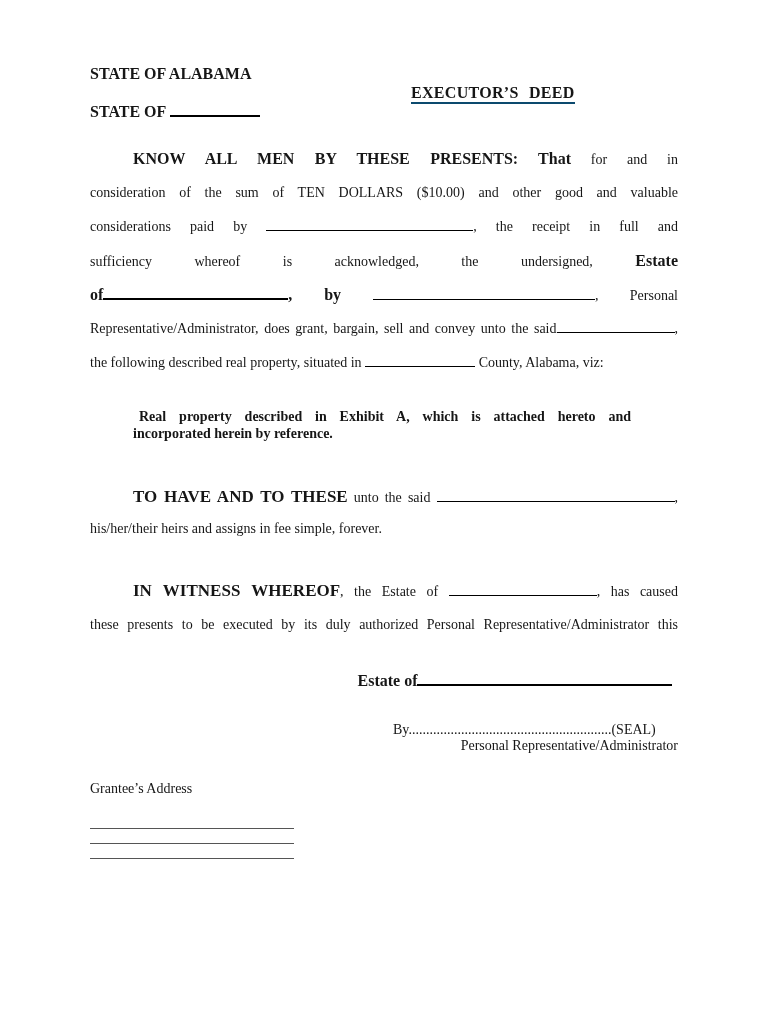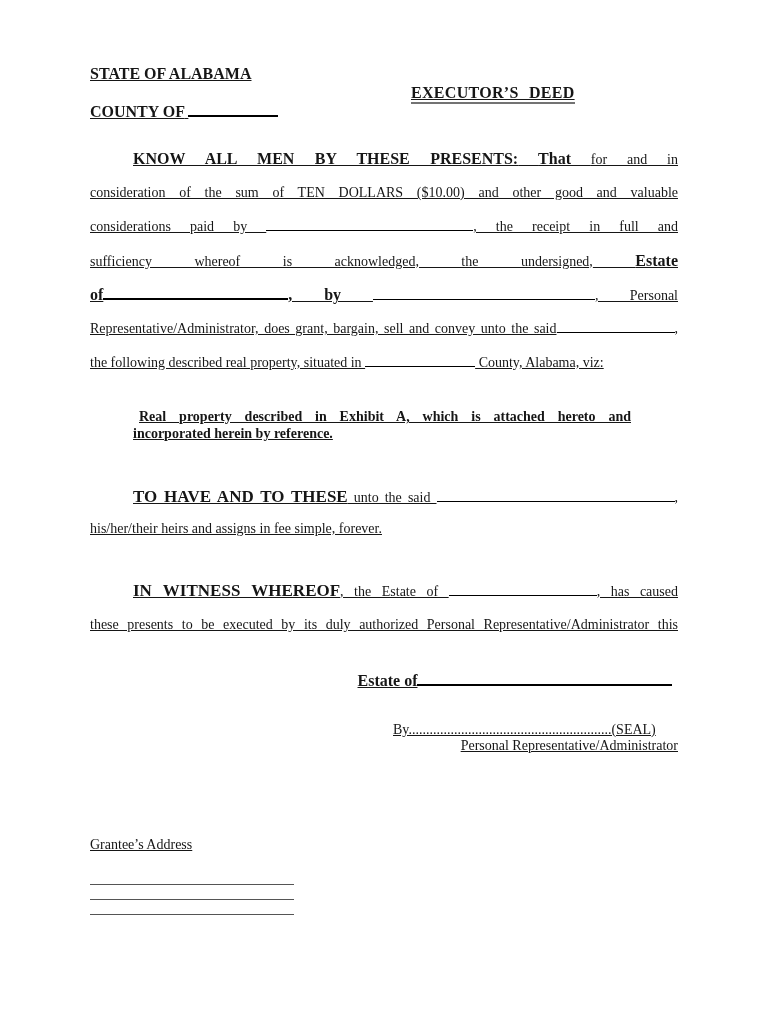--- a/index.html
+++ b/index.html
@@ -4,25 +4,25 @@
 <style>
   html,body{margin:0;padding:0;background:#fff;}
   .page{
     position:relative;
     width:768px;height:1024px;
     background:#ffffff;
     font-family:"Liberation Serif", serif;
     color:#161616;
     overflow:hidden;
   }
-  .content{position:absolute;left:90px;top:64px;width:588px;text-decoration:underline;}
+  .content{position:absolute;left:90px;top:64px;width:588px;}
   
   .h-state{font-weight:bold;font-size:16px;line-height:20px;}
   .h-title-row{font-weight:bold;font-size:16px;line-height:18px;padding-left:321px;}
-  .h-title{border-bottom:2px solid #737373;padding-bottom:1px;word-spacing:6px;letter-spacing:.3px;text-align:right;}
+  .h-title{border-bottom:2px solid #0c4a6e;padding-bottom:1px;word-spacing:6px;letter-spacing:.3px;text-align:right;}
   .h-county{font-weight:bold;font-size:16px;line-height:20px;}
   
   .para{margin-top:20px;}
   .line{font-size:14px;height:34px;line-height:34px;white-space:nowrap;}
   .j{text-align:justify;text-align-last:justify;white-space:normal;}
   .indent{padding-left:43px;}
   .bb{font-weight:bold;font-size:16px;}
   .bb2{font-weight:bold;font-size:17px;}
   
   .blank{display:inline-block;border-bottom:1px solid #000;height:4px;}
@@ -34,33 +34,33 @@
   
   .sec-habendum{margin-top:38px;}
   .sec-habendum .l2{height:30px;line-height:30px;}
   .sec-witness{margin-top:30px;}
   .sec-witness .l3{height:30px;line-height:30px;white-space:nowrap;}
   
   .sig-estate{margin-top:28px;margin-left:262px;font-weight:bold;font-size:16px;line-height:22px;white-space:nowrap;text-align:center;}
   .sig-by-box{margin-top:30px;margin-left:303px;width:285px;font-size:14px;line-height:16px;text-align:left;}
   .sig-role{text-align:right;}
   
-  .grantee{margin-top:82px;font-size:14px;line-height:18px;}
+  .grantee{margin-top:26px;font-size:14px;line-height:18px;}
   .addr-lines{margin-top:16px;}
   .addr-line{width:204px;height:14px;border-bottom:1px solid #555;}
 </style>
 </head>
 <body>
 
 <div class="page">
   <div class="content">
 
     <div class="h-state">STATE OF ALABAMA</div>
     <div class="h-title-row"><span class="h-title">EXECUTOR’S DEED</span></div>
-    <div class="h-county"><span>COUNTY OF</span> <span class="blank bold" style="width:90px"></span></div>
+    <div class="h-county"><span>STATE OF</span> <span class="blank bold" style="width:90px"></span></div>
 
     <div class="para">
       <div class="line j indent">
         <span class="bb">KNOW ALL MEN BY THESE PRESENTS:</span>
         <span class="bb">That</span>
         <span>for and in</span>
       </div>
       <div class="line j">consideration of the sum of TEN DOLLARS ($10.00) and other good and valuable</div>
       <div class="line j"><span>considerations paid by </span> <span class="blank" style="width:207px"></span><span>, the receipt in full and</span></div>
       <div class="line j">

